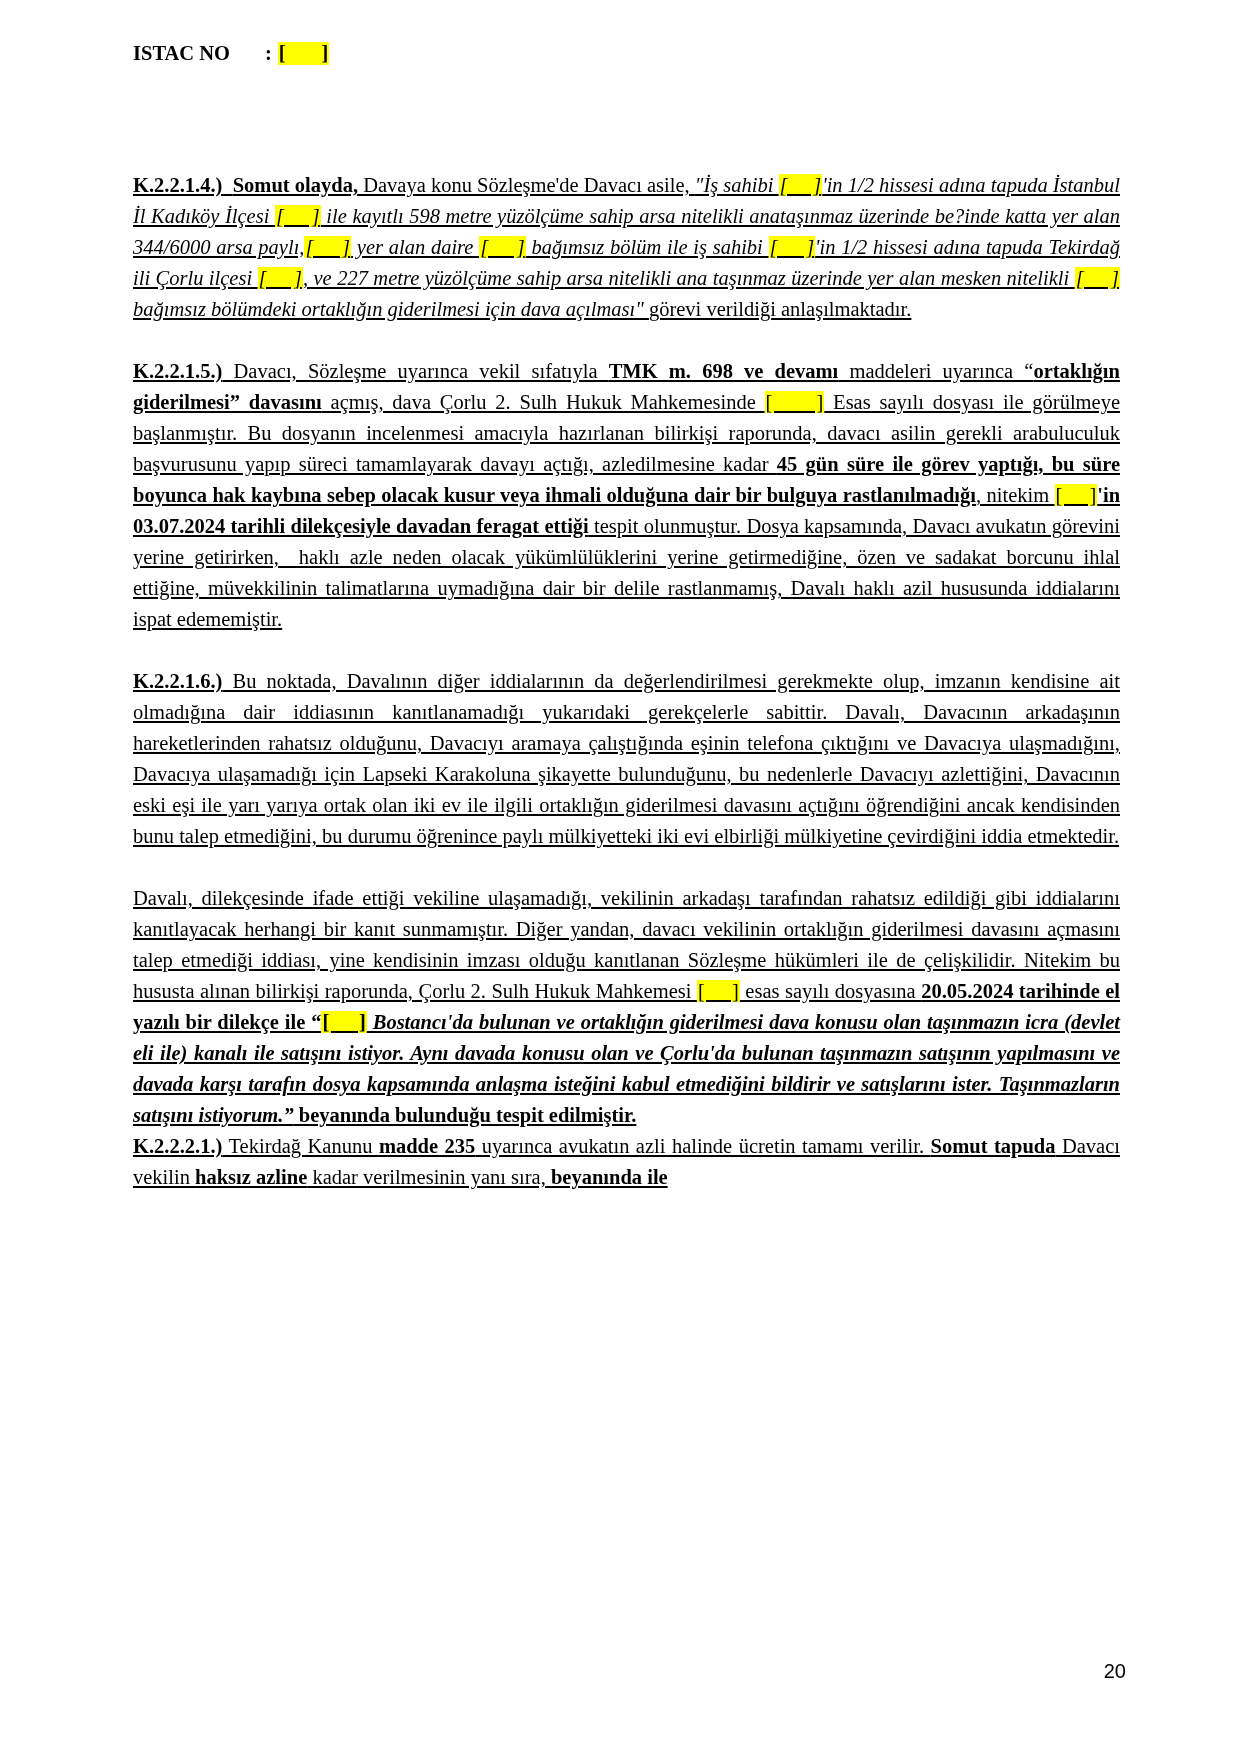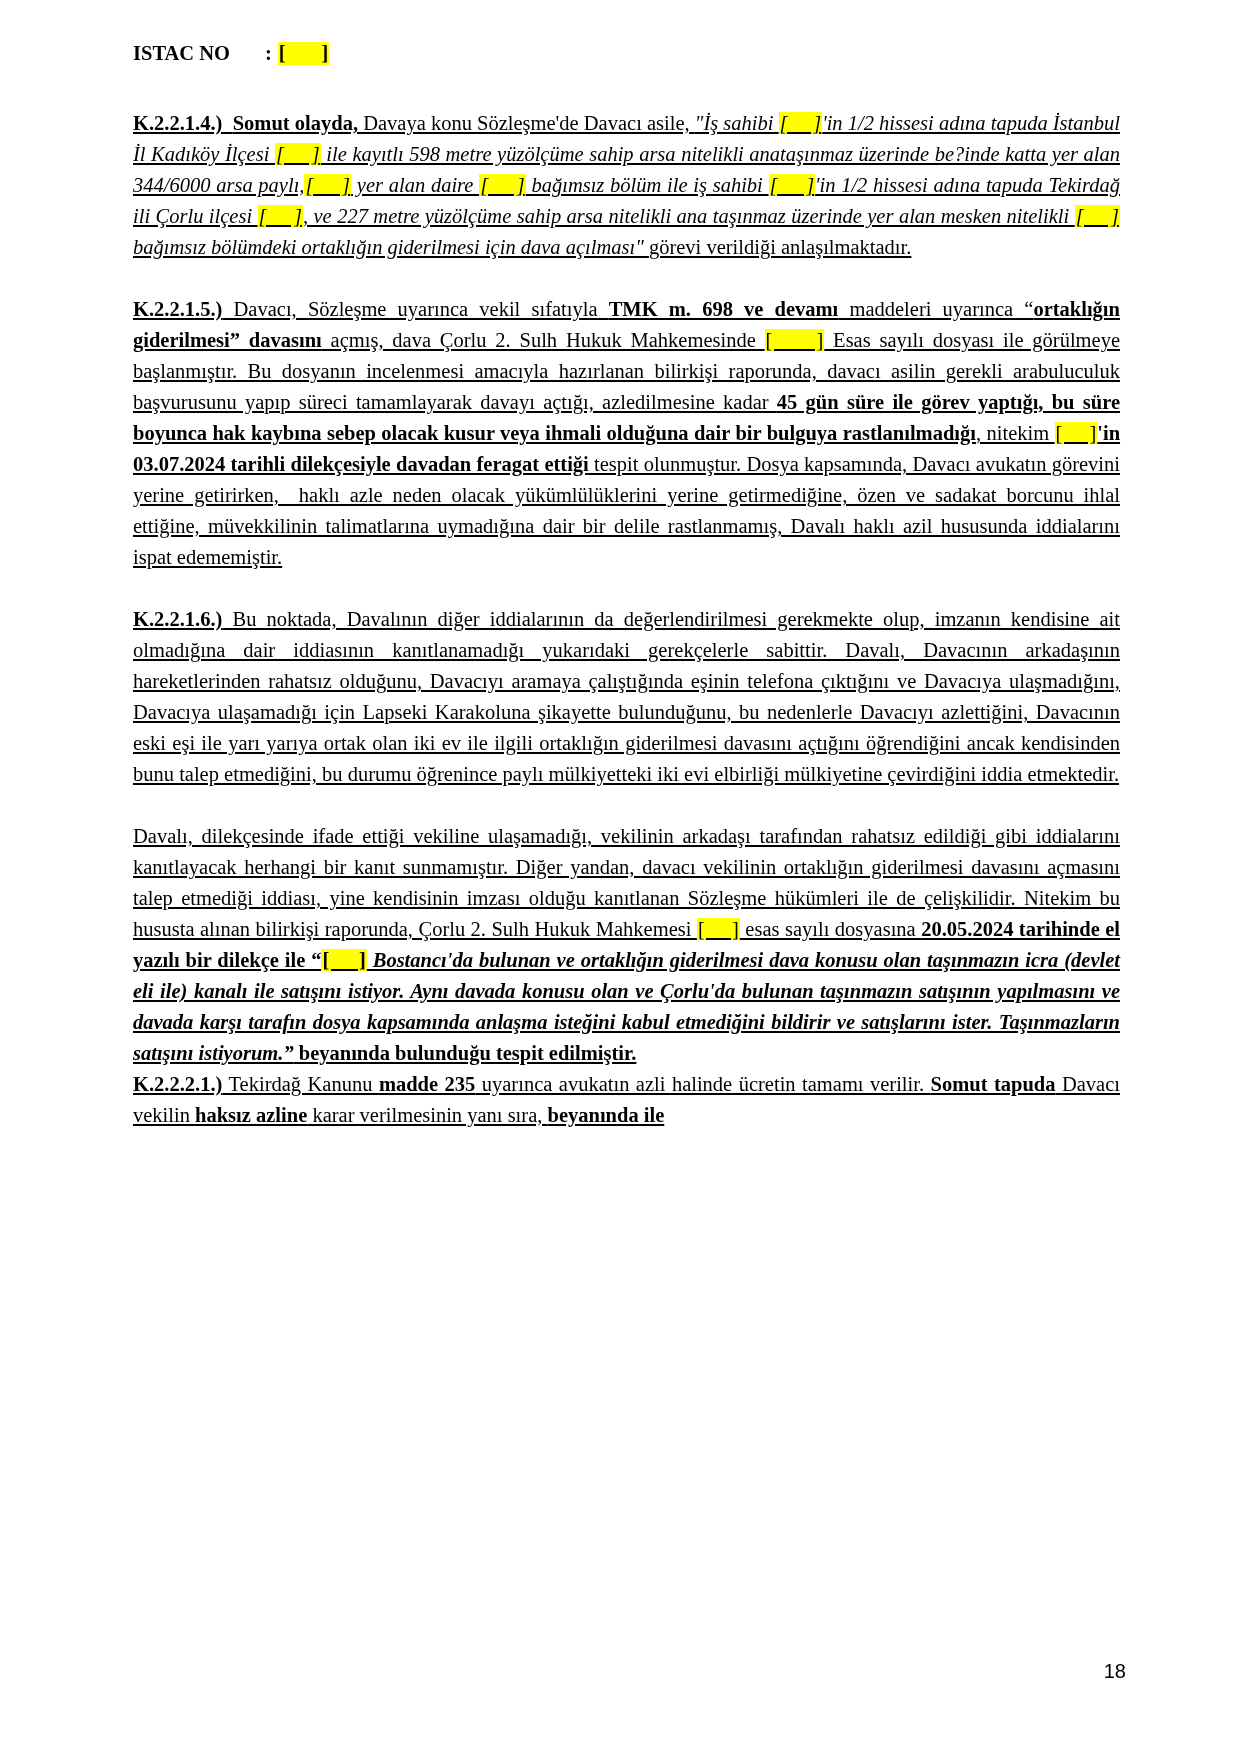--- a/index.html
+++ b/index.html
@@ -6,21 +6,21 @@
   body {
     width:1252px; height:1754px;
     background:#ffffff; color:#000000;
     font-family:"Liberation Serif", serif;
     position:relative; overflow:hidden;
   }
   .page { padding:42px 132px 0 133px; }
   .doc-header {
     font-size:20.5px; font-weight:bold;
     display:flex; align-items:baseline;
-    margin-bottom:43px;
+    margin-bottom:105px;
   }
   .doc-header .label { width:132px; }
   .doc-header .colon { margin-right:6px; }
   .para {
     font-size:20.5px; line-height:31px;
     text-align:justify; margin:0 0 31px 0;text-decoration:underline;
   }
   .para.no-gap-after { margin-bottom:0; }
   .section-heading {
     font-size:20.5px; line-height:31px;
@@ -49,17 +49,17 @@
   <p class="para"><span class="b">K.2.2.1.4.)&nbsp; </span><span class="b">Somut olayda,</span><span> Davaya konu Sözleşme'de Davacı asile, </span><span class="i">"İş sahibi </span><span class="redact i">[&nbsp;&nbsp;&nbsp;&nbsp;&nbsp;]</span><span class="i">'in 1/2 hissesi adına tapuda İstanbul İl Kadıköy İlçesi </span><span class="redact i">[&nbsp;&nbsp;&nbsp;&nbsp;&nbsp;]</span><span class="i"> ile kayıtlı 598 metre yüzölçüme sahip arsa nitelikli anataşınmaz üzerinde be?inde katta yer alan 344/6000 arsa paylı,</span><span class="redact i">[&nbsp;&nbsp;&nbsp;&nbsp;&nbsp;]</span><span class="i"> yer alan daire </span><span class="redact i">[&nbsp;&nbsp;&nbsp;&nbsp;&nbsp;]</span><span class="i"> bağımsız bölüm ile iş sahibi </span><span class="redact i">[&nbsp;&nbsp;&nbsp;&nbsp;&nbsp;]</span><span class="i">'in 1/2 hissesi adına tapuda Tekirdağ ili Çorlu ilçesi </span><span class="redact i">[&nbsp;&nbsp;&nbsp;&nbsp;&nbsp;]</span><span class="i">, ve 227 metre yüzölçüme sahip arsa nitelikli ana taşınmaz üzerinde yer alan mesken nitelikli </span><span class="redact i">[&nbsp;&nbsp;&nbsp;&nbsp;&nbsp;]</span><span class="i"> bağımsız bölümdeki ortaklığın giderilmesi için dava açılması" </span><span>görevi verildiği anlaşılmaktadır.</span></p>
 
   <p class="para"><span class="b">K.2.2.1.5.)</span><span> Davacı, Sözleşme uyarınca vekil sıfatıyla </span><span class="b">TMK m. 698 ve devamı</span><span> maddeleri uyarınca “</span><span class="b">ortaklığın giderilmesi” davasını</span><span> açmış, dava Çorlu 2. Sulh Hukuk Mahkemesinde </span><span class="redact">[&nbsp;&nbsp;&nbsp;&nbsp;&nbsp;]</span><span> Esas sayılı dosyası ile görülmeye başlanmıştır. Bu dosyanın incelenmesi amacıyla hazırlanan bilirkişi raporunda, davacı asilin gerekli arabuluculuk başvurusunu yapıp süreci tamamlayarak davayı açtığı, azledilmesine kadar </span><span class="b">45 gün süre ile görev yaptığı, bu süre boyunca hak kaybına sebep olacak kusur veya ihmali olduğuna dair bir bulguya rastlanılmadığı</span><span>, nitekim </span><span class="redact">[&nbsp;&nbsp;&nbsp;&nbsp;&nbsp;]</span><span class="b">'in 03.07.2024 tarihli dilekçesiyle davadan feragat ettiği</span><span> tespit olunmuştur. Dosya kapsamında, Davacı avukatın görevini yerine getirirken,&nbsp; haklı azle neden olacak yükümlülüklerini yerine getirmediğine, özen ve sadakat borcunu ihlal ettiğine, müvekkilinin talimatlarına uymadığına dair bir delile rastlanmamış, Davalı haklı azil hususunda iddialarını ispat edememiştir.</span></p>
 
   <p class="para"><span class="b">K.2.2.1.6.)</span><span> Bu noktada, Davalının diğer iddialarının da değerlendirilmesi gerekmekte olup, imzanın kendisine ait olmadığına dair iddiasının kanıtlanamadığı yukarıdaki gerekçelerle sabittir. Davalı, Davacının arkadaşının hareketlerinden rahatsız olduğunu, Davacıyı aramaya çalıştığında eşinin telefona çıktığını ve Davacıya ulaşmadığını, Davacıya ulaşamadığı için Lapseki Karakoluna şikayette bulunduğunu, bu nedenlerle Davacıyı azlettiğini, Davacının eski eşi ile yarı yarıya ortak olan iki ev ile ilgili ortaklığın giderilmesi davasını açtığını öğrendiğini ancak kendisinden bunu talep etmediğini, bu durumu öğrenince paylı mülkiyetteki iki evi elbirliği mülkiyetine çevirdiğini iddia etmektedir.</span></p>
 
   <p class="para no-gap-after"><span>Davalı, dilekçesinde ifade ettiği vekiline ulaşamadığı, vekilinin arkadaşı tarafından rahatsız edildiği gibi iddialarını kanıtlayacak herhangi bir kanıt sunmamıştır. Diğer yandan, davacı vekilinin ortaklığın giderilmesi davasını açmasını talep etmediği iddiası, yine kendisinin imzası olduğu kanıtlanan Sözleşme hükümleri ile de çelişkilidir. Nitekim bu hususta alınan bilirkişi raporunda, Çorlu 2. Sulh Hukuk Mahkemesi </span><span class="redact">[&nbsp;&nbsp;&nbsp;&nbsp;&nbsp;]</span><span> esas sayılı dosyasına </span><span class="b">20.05.2024 tarihinde el yazılı bir dilekçe ile “</span><span class="redact b">[&nbsp;&nbsp;&nbsp;&nbsp;&nbsp;]</span><span class="b i"> Bostancı'da bulunan ve ortaklığın giderilmesi dava konusu olan taşınmazın icra (devlet eli ile) kanalı ile satışını istiyor. Aynı davada konusu olan ve Çorlu'da bulunan taşınmazın satışının yapılmasını ve davada karşı tarafın dosya kapsamında anlaşma isteğini kabul etmediğini bildirir ve satışlarını ister. Taşınmazların satışını istiyorum.”</span><span class="b"> beyanında bulunduğu tespit edilmiştir.</span></p>
 
 
 
-  <p class="para"><span class="b">K.2.2.2.1.)</span><span> Tekirdağ Kanunu </span><span class="b">madde 235</span><span> uyarınca avukatın azli halinde ücretin tamamı verilir. </span><span class="b">Somut tapuda</span><span> Davacı vekilin </span><span class="b">haksız azline</span><span> karar verilmesinin yanı sıra, </span><span class="b">beyanında ile</span></p>
+  <p class="para"><span class="b">K.2.2.2.1.)</span><span> Tekirdağ Kanunu </span><span class="b">madde 235</span><span> uyarınca avukatın azli halinde ücretin tamamı verilir. </span><span class="b">Somut tapuda</span><span> Davacı vekilin </span><span class="b">haksız azline</span><span> kadar verilmesinin yanı sıra, </span><span class="b">beyanında ile</span></p>
 
 </div>
 
-<div class="page-number">18</div>
+<div class="page-number">20</div>
 
 </body></html>

